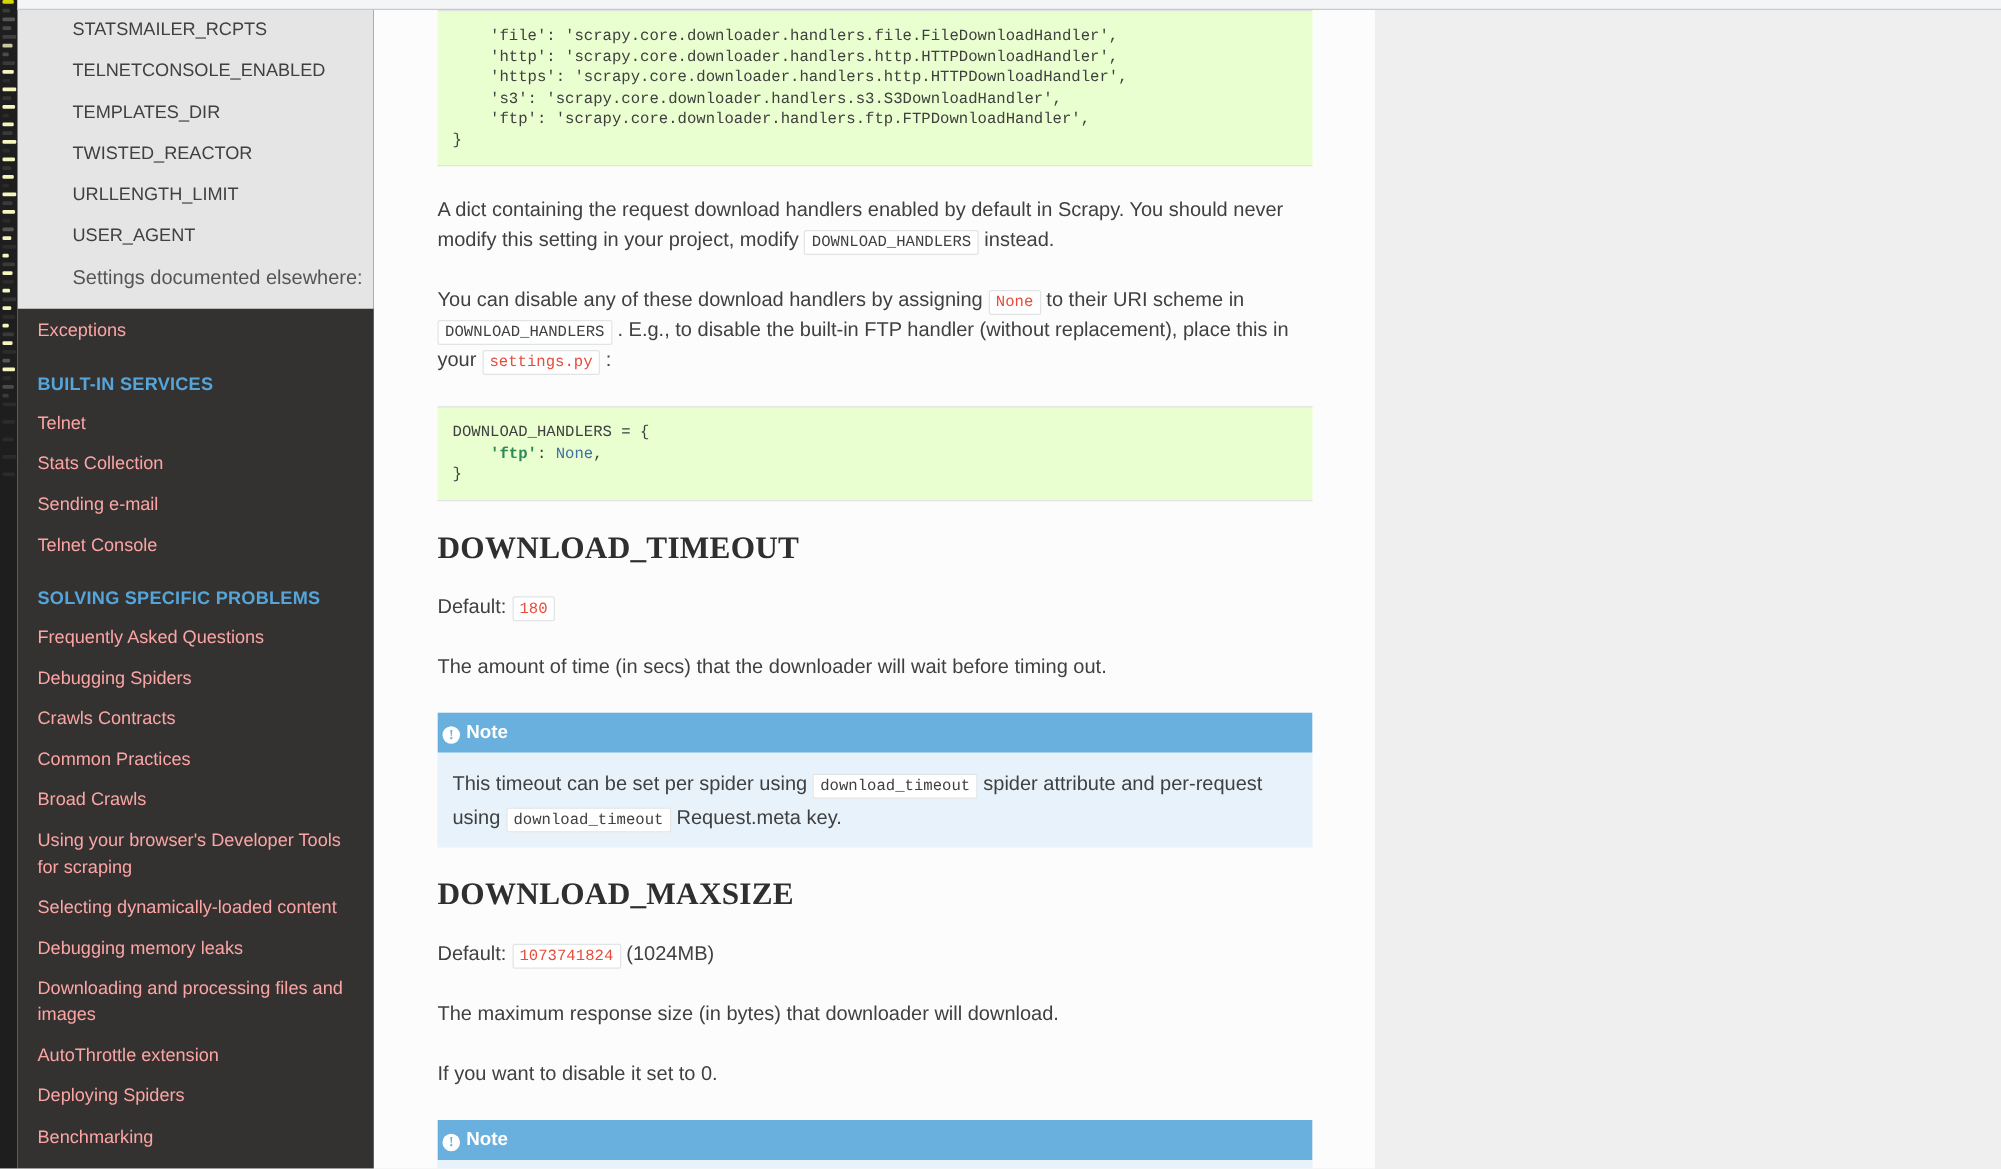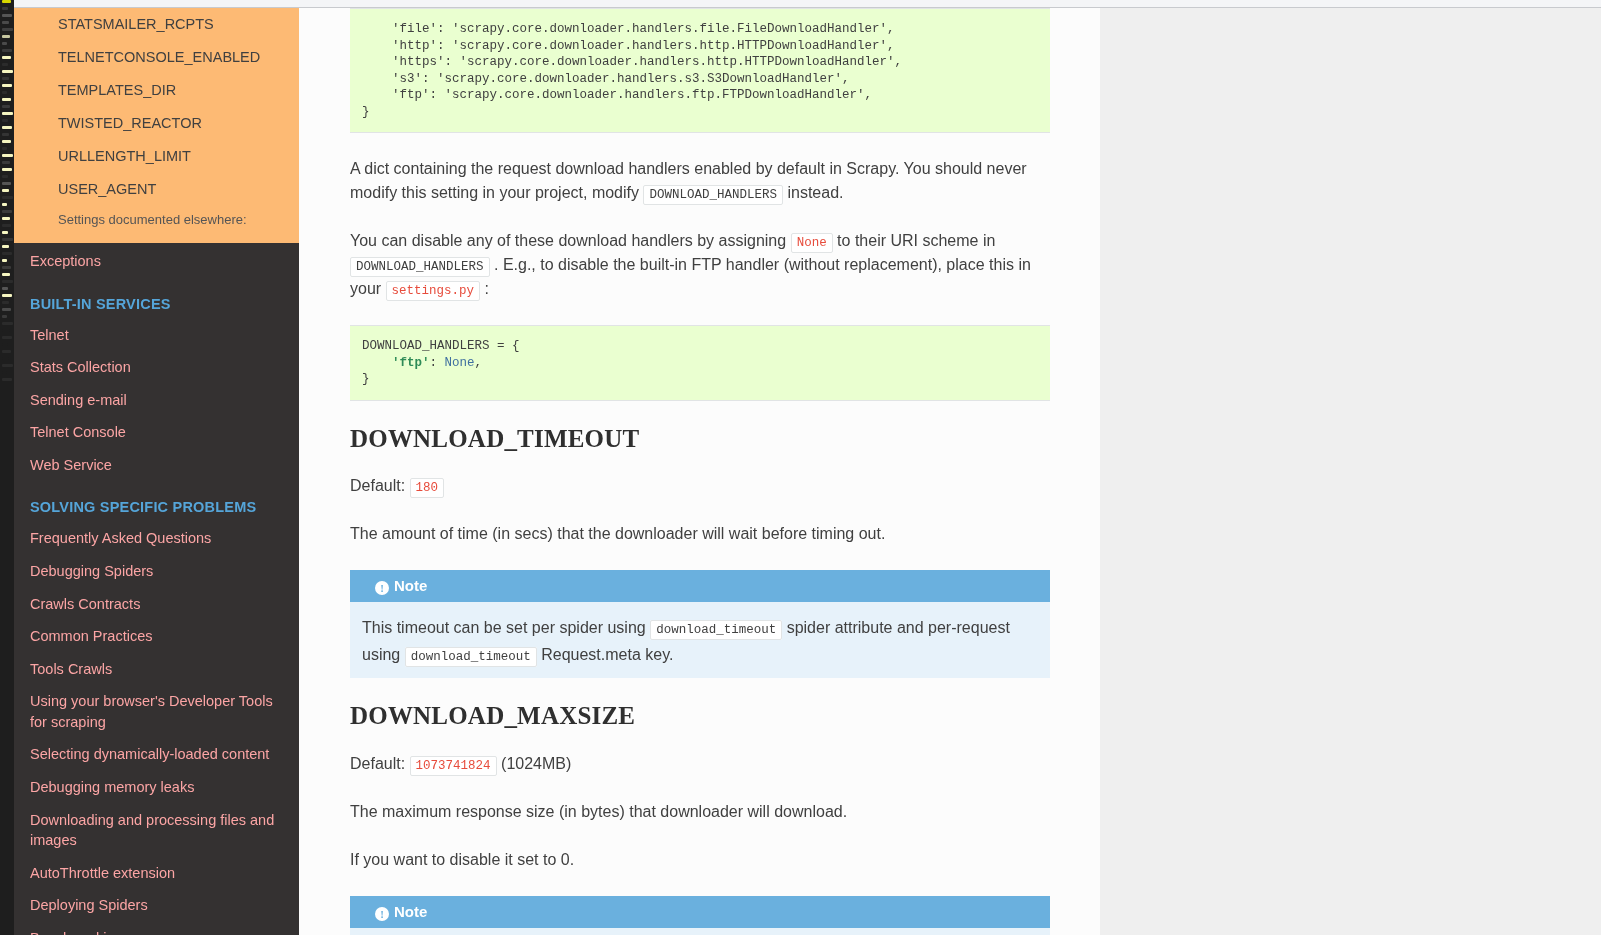--- a/index.html
+++ b/index.html
@@ -50,35 +50,35 @@
     position: absolute;
     left: 14px; top: 8px;
     width: 285px;
     height: 927px;
     background: #343131;
     overflow: hidden;
     z-index: 4;
     font-size: 14.5px;
   }
   .sb-current {
-    background: #fdba74;
+    background: #e5e5e5;
     padding: 0 0 8px 0;
   }
   .sb-current .sb-link {
     color: #404040;
     display: block;
     padding: 6px 0 6px 44px;
     text-decoration: none;
     line-height: 1.45;
   }
   .sb-current .sb-note {
     color: #555;
     display: block;
     padding: 5px 0 5px 44px;
-    font-size: 13px;
+    font-size: 16px;
     line-height: 1.45;
   }
   .sb-dark { padding-top: 2px; }
   .sb-dark .sb-link {
     display: block;
     color: #fca5a5;
     padding: 6px 22px 6px 16px;
     text-decoration: none;
     line-height: 1.42;
   }
@@ -159,21 +159,21 @@
   .note {
     margin: 0 0 24px 0;
     background: #e7f2fa;
     overflow: hidden;
   }
   .note-title {
     background: #6ab0de;
     color: #fff;
     font-weight: bold;
     font-size: 15px;
-    padding: 6px 25px;
+    padding: 6px 4px;
     line-height: 1.35;
   }
   .note-icon {
     display: inline-block;
     width: 14px; height: 14px;
     border-radius: 50%;
     background: #fff;
     color: #6ab0de;
     font-size: 11px;
     font-weight: bold;
@@ -281,28 +281,27 @@
 
     <div class="sb-dark">
 
       <a class="sb-link" href="#">Exceptions</a>
 
       <div class="sb-caption">BUILT-IN SERVICES</div>
       <a class="sb-link" href="#">Telnet</a>
       <a class="sb-link" href="#">Stats Collection</a>
       <a class="sb-link" href="#">Sending e-mail</a>
       <a class="sb-link" href="#">Telnet Console</a>
-      <a class="sb-link" href="#">Web Service</a>
 
       <div class="sb-caption">SOLVING SPECIFIC PROBLEMS</div>
       <a class="sb-link" href="#">Frequently Asked Questions</a>
       <a class="sb-link" href="#">Debugging Spiders</a>
       <a class="sb-link" href="#">Crawls Contracts</a>
       <a class="sb-link" href="#">Common Practices</a>
-      <a class="sb-link" href="#">Tools Crawls</a>
+      <a class="sb-link" href="#">Broad Crawls</a>
       <a class="sb-link" href="#">Using your browser's Developer Tools for scraping</a>
       <a class="sb-link" href="#">Selecting dynamically-loaded content</a>
       <a class="sb-link" href="#">Debugging memory leaks</a>
       <a class="sb-link" href="#">Downloading and processing files and images</a>
       <a class="sb-link" href="#">AutoThrottle extension</a>
       <a class="sb-link" href="#">Deploying Spiders</a>
       <a class="sb-link" href="#">Benchmarking</a>
 
     </div>
   </nav>

